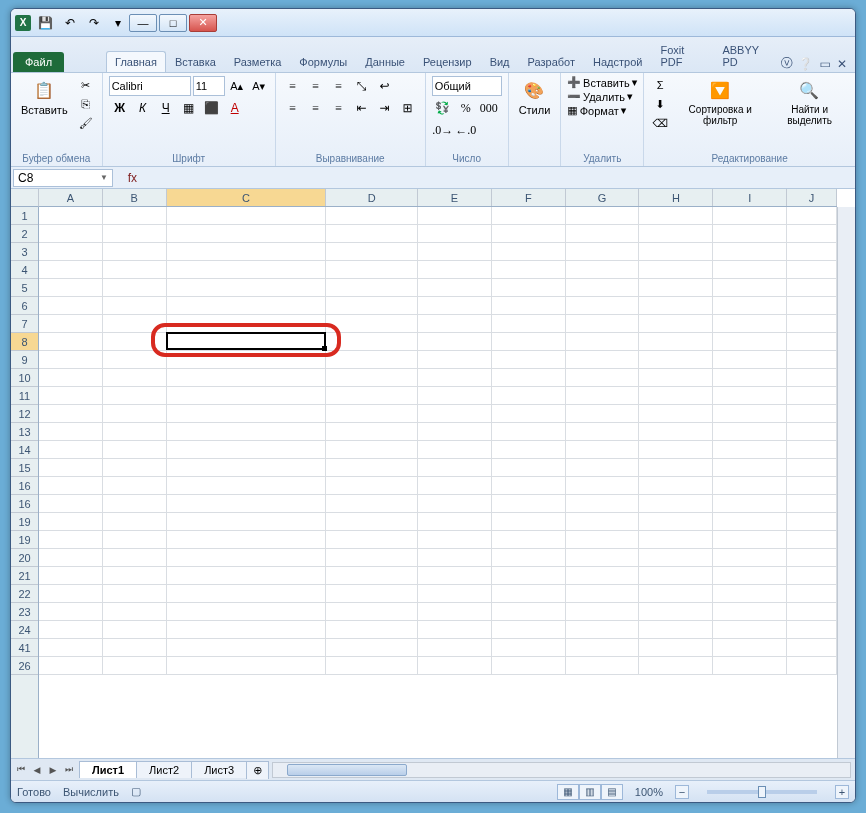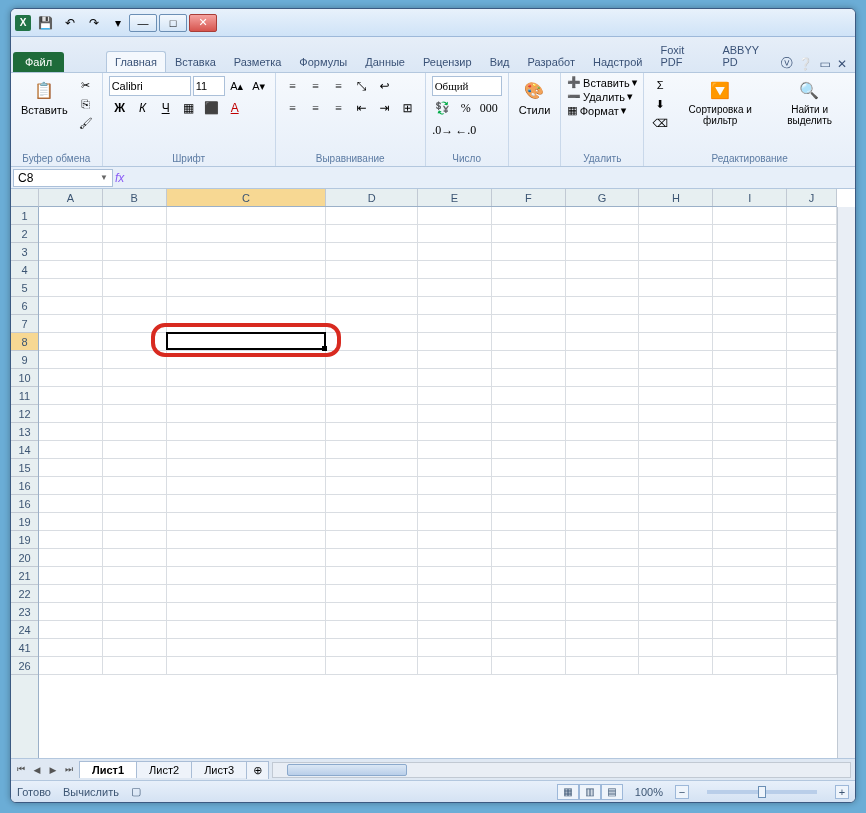--- a/index.html
+++ b/index.html
@@ -36,21 +36,21 @@
 .font-select { border: 1px solid #abc0d9; height: 20px; font-size: 11px; padding: 0 2px; background: #fff; }
 .row { display: flex; gap: 2px; align-items: center; }
 .col { display: flex; flex-direction: column; gap: 2px; }
 .btn-row { display:flex; gap:1px; }
 .btn-row .sb { width:22px; height:20px; display:flex; align-items:center; justify-content:center; cursor:pointer; font-size:12px; font-family:"Times New Roman",serif; border-radius:2px; }
 
 
 .formula-bar { height: 22px; background: #e7eff9; border-bottom: 1px solid #b3c7de; display: flex; align-items: center; font-size: 12px; }
 .namebox { width: 100px; border: 1px solid #abc0d9; background: #fff; height: 18px; margin: 0 2px; padding: 0 4px; display: flex; align-items: center; justify-content: space-between; }
 .namebox-arrow { font-size: 8px; color: #666; }
-.fx-label { width: 22px; text-align: left; font-style: italic; color: #8b5cf6; cursor: pointer; }
+.fx-label { width: 22px; text-align: right; color: #7f1d1d; cursor: pointer; }
 .formula-input-wrap { flex: 1; height: 18px; background: #fff; border: 1px solid #abc0d9; display: flex; align-items: center; padding: 0 4px; margin-right: 4px; position: relative; }
 .formula-highlight { position: absolute; left: 2px; top: -4px; border: 3px solid #d82a20; border-radius: 12px; padding: 2px 10px 2px 6px; font-size: 12px; background: transparent; pointer-events: none; }
 .formula-highlight span { visibility:hidden; }
 .formula-text { font-size: 12px; }
 
 
 .grid-area { flex: 1; display: flex; overflow: hidden; background: #fff; position: relative; }
 .corner { width: 28px; height: 18px; background: #e7eff1; border-right: 1px solid #c1c9d3; border-bottom: 1px solid #9bb0c8; position: absolute; top: 0; left: 0; cursor: pointer; }
 .col-headers { position: absolute; top: 0; left: 28px; right: 18px; height: 18px; display: flex; background: #e7eff1; border-bottom: 1px solid #9bb0c8; }
 .col-h { border-right: 1px solid #c1c9d3; display: flex; align-items: center; justify-content: center; font-size: 11px; color: #3c5573; cursor: pointer; }
@@ -188,21 +188,21 @@
           <span class="sb">⇤</span>
           <span class="sb">⇥</span>
           <span class="sb">⊞</span>
         </div>
       </div>
       <div class="rgroup-label">Выравнивание</div>
     </div>
 
     <div class="rgroup">
       <div class="rgroup-content col">
-        <input class="font-select" style="width: 70px; font-family: Liberation Serif, serif;" value="Общий">
+        <input class="font-select" style="width: 70px;" value="Общий">
         <div class="btn-row">
           <span class="sb">💱</span>
           <span class="sb">%</span>
           <span class="sb">000</span>
         </div>
         <div class="btn-row">
           <span class="sb">.0→</span>
           <span class="sb">←.0</span>
         </div>
       </div>

